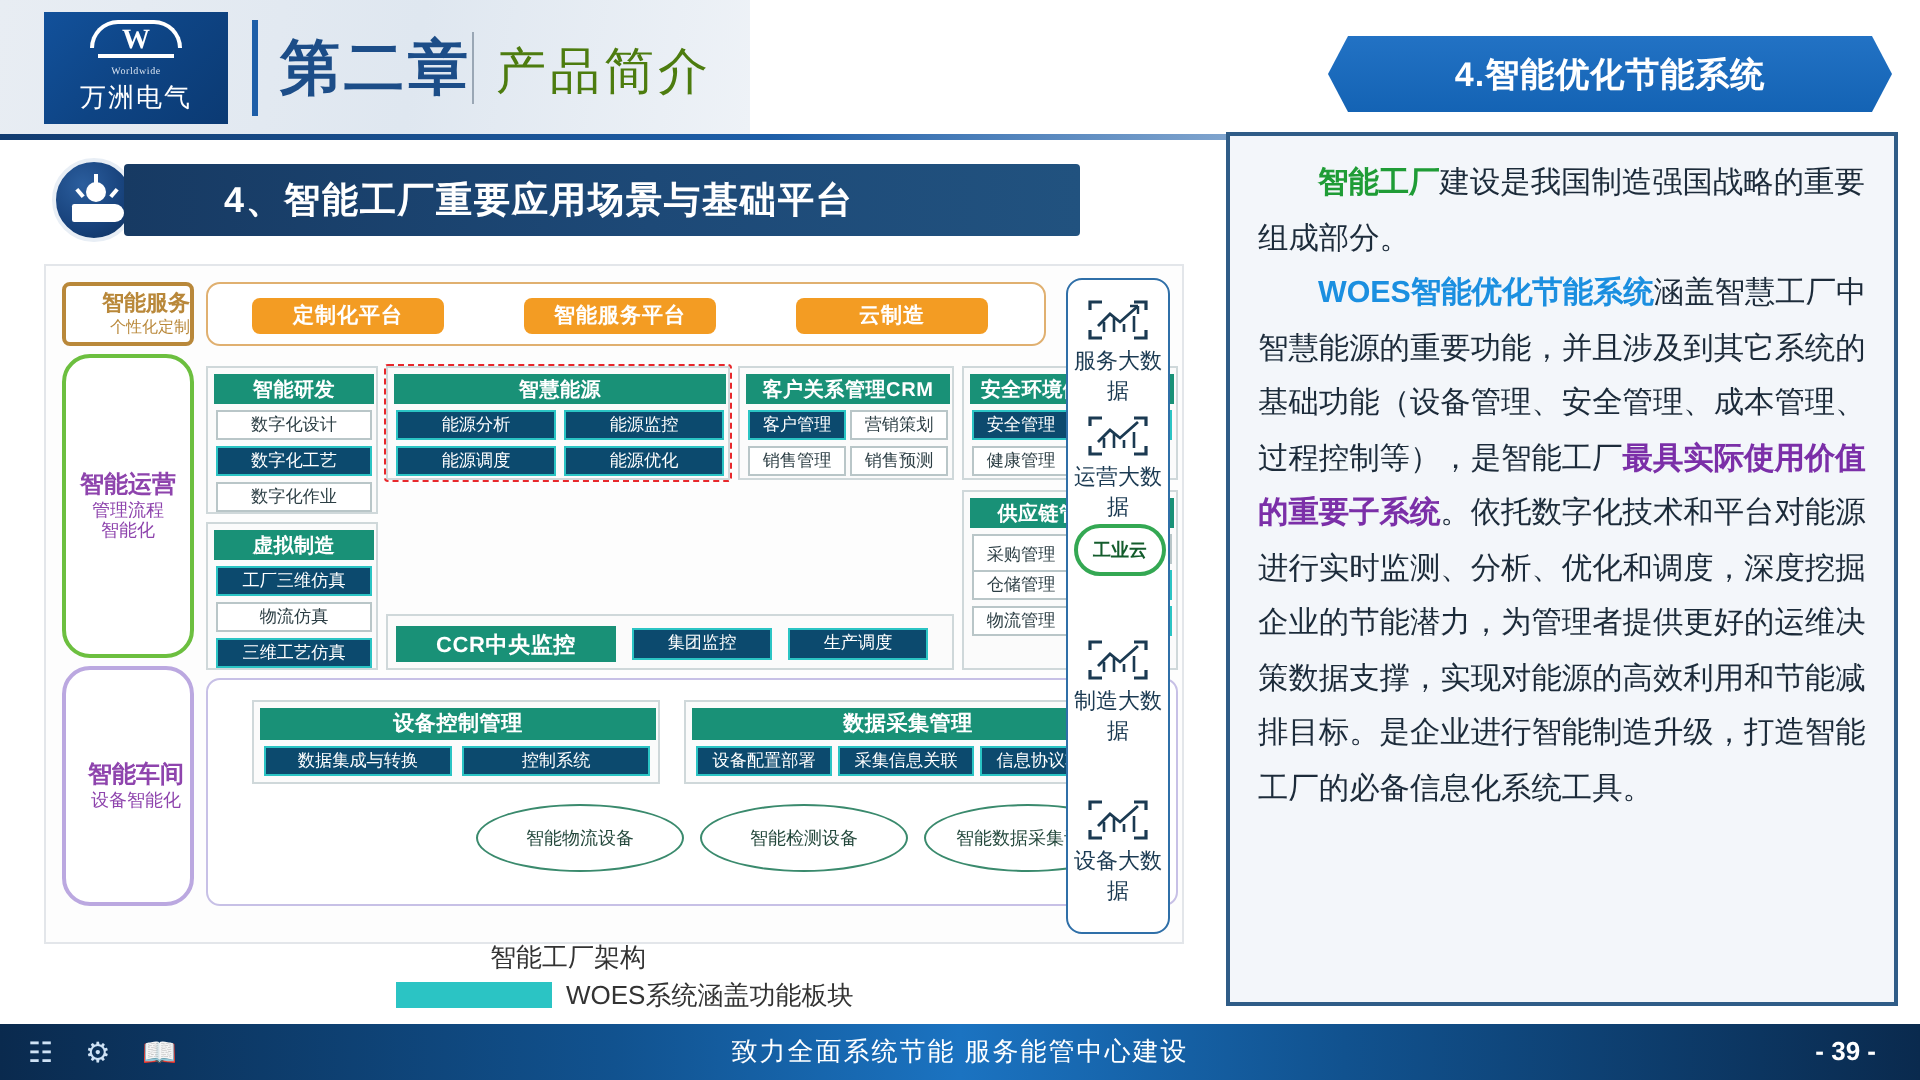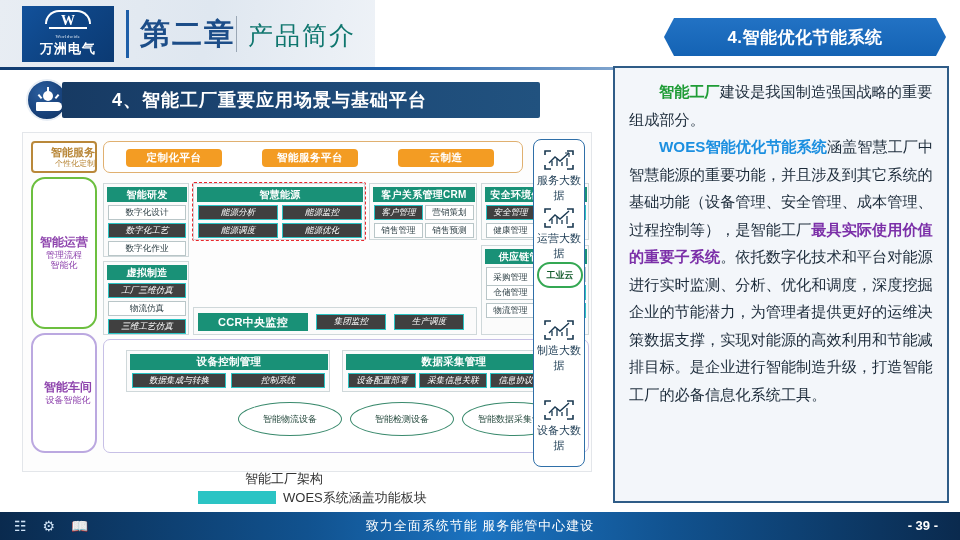--- a/index.html
+++ b/index.html
@@ -28,26 +28,26 @@
     border: 2px solid #ffffff; border-bottom: none;
     border-radius: 23px 23px 0 0;
   }
   .logo-mark .w {
     position:absolute; left:9px; top:3px; width:28px; text-align:center;
     color:#ffffff; font-weight:bold; font-size:14px; line-height:15px;
     font-family:"Liberation Serif", serif;
   }
   .logo-mark .bar { position:absolute; left:4px; top:17px; width:38px; height:2px; background:#fff; }
   .logo-en { color:#d9e4f2; font-size:5px; letter-spacing:.3px; margin-top:2px; font-family:"Liberation Serif",serif; }
-  .logo-cn { color:#ffffff; font-size:13px; font-weight:bold; letter-spacing:1px; margin-top:1px; }
+  .logo-cn { color:#ffffff; font-size:13px; font-weight:normal; letter-spacing:1px; margin-top:1px; }
   .hdr-div { position:absolute; left:126px; top:10px; width:3px; height:48px; background:#1d5ea8; }
   .hdr-ch { position:absolute; left:140px; top:14px; font-size:30px; font-weight:bold;
             color:#1c4d88; letter-spacing:2px; }
   .hdr-sep { position:absolute; left:236px; top:16px; width:1px; height:36px; background:#9aa7b5; }
-  .hdr-sub { position:absolute; left:248px; top:19px; font-size:25px; color:#0f766e; letter-spacing:2px; }
+  .hdr-sub { position:absolute; left:248px; top:19px; font-size:25px; color:#4d7c0f; letter-spacing:2px; }
 
   
   .sec-icon {
     position:absolute; left:26px; top:79px; width:42px; height:42px; border-radius:50%;
     background: radial-gradient(circle at 35% 30%, #2b5e9e 0%, #17417a 60%, #0e2f5c 100%);
     border:2px solid #e8eef5;
   }
   .sec-icon .hand {
     position:absolute; left:8px; top:21px; width:26px; height:9px;
     background:#ffffff; border-radius: 3px 12px 12px 3px;
@@ -109,21 +109,21 @@
 
   .grp { position:absolute; background:#fbfbfb; border:1px solid #cfd8da; }
   .grp-hd {
     position:absolute; background:#199177; color:#fff; font-weight:bold;
     display:flex; align-items:center; justify-content:center; font-size:10px; letter-spacing:.3px;
   }
   .cell {
     position:absolute; border:1px solid #b9c6c8; background:#ffffff; color:#2c3e44;
     display:flex; align-items:center; justify-content:center; font-size:8.6px;
   }
-  .cell.teal { background:#404040; border-color:#2bc4c4; color:#ffffff;font-style:italic; }
+  .cell.teal { background:#0c4a6e; border-color:#2bc4c4; color:#ffffff; }
 
   .dashed-red { position:absolute; border:1.6px dashed #e8282c; border-radius:2px; pointer-events:none; }
 
   .ellipse {
     position:absolute; border:1px solid #3a8a6d; border-radius:50%;
     background:#fff; color:#24483c; font-size:9px;
     display:flex; align-items:center; justify-content:center;
   }
 
   

